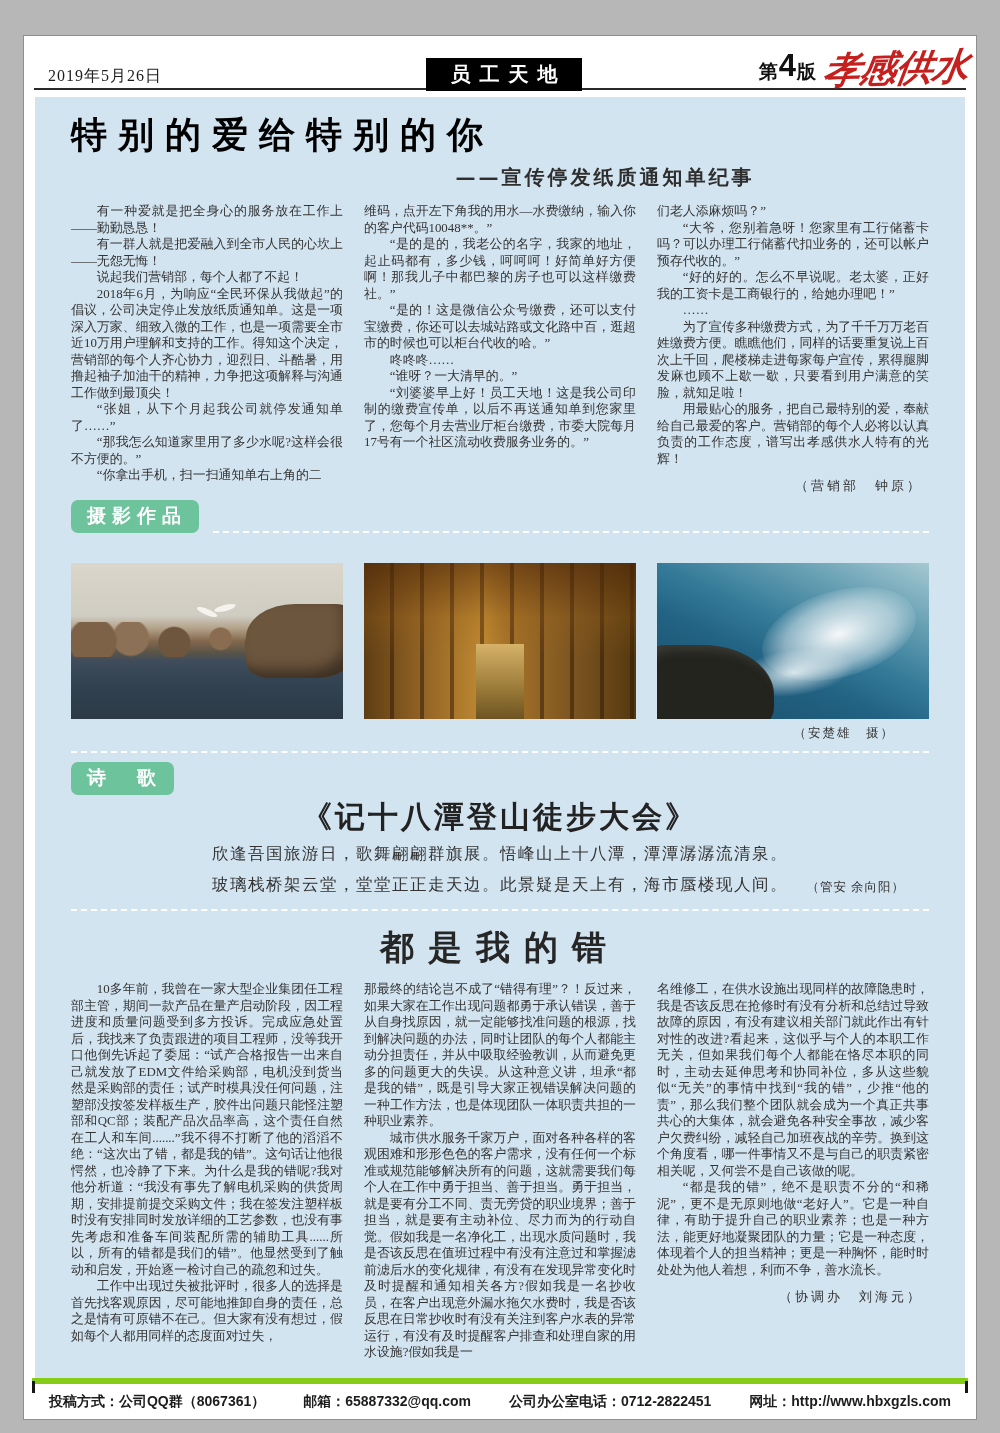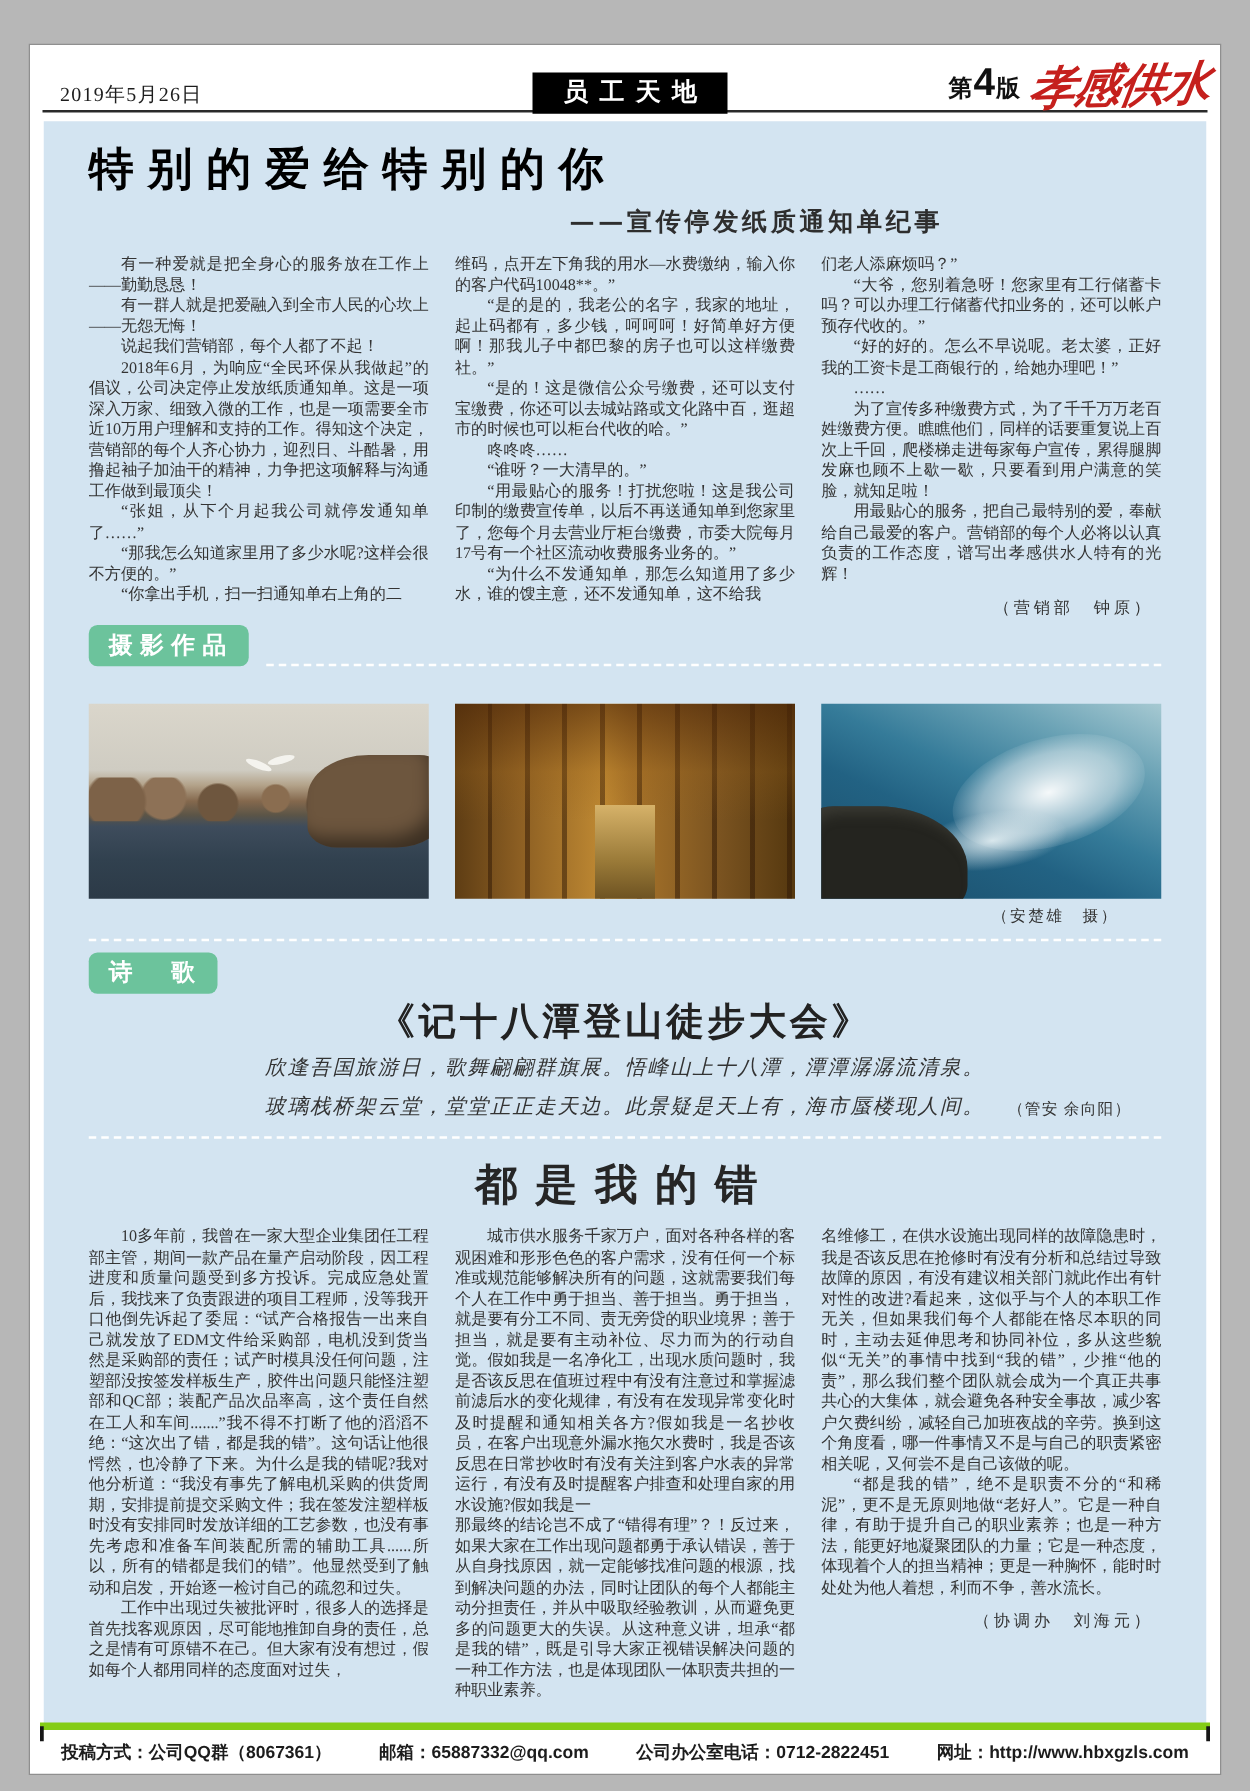--- a/index.html
+++ b/index.html
@@ -78,21 +78,21 @@
        border-radius:50%;background:radial-gradient(ellipse at center,rgba(240,248,250,.85) 0%,
        rgba(255,255,255,0) 70%);}
   .ph3 .rocks{position:absolute;left:-14px;bottom:-16px;width:48%;height:58%;background:#24241f;
        border-radius:18% 55% 30% 10%;box-shadow:inset 6px 6px 10px rgba(90,90,80,.4);}
   .caption{font-size:12.5px;letter-spacing:2px;text-align:right;padding-right:34px;margin-top:6px;color:#333;}
   
   .poemlabel{margin-top:12px;}
   .poem{position:relative;margin-top:2px;}
   .poemtitle{font-family:"DejaVu Serif",serif;font-weight:900;color:#222;font-size:30px;
              letter-spacing:3px;text-align:center;}
-  .poemline{font-size:16.5px;letter-spacing:1.5px;text-align:center;line-height:31px;color:#333;margin:0;font-style:italic;}
+  .poemline{font-size:16.5px;letter-spacing:1.5px;text-align:center;line-height:31px;color:#333;margin:0;}
   .poembyline{position:absolute;right:24px;bottom:4px;font-size:12.5px;letter-spacing:1px;color:#333;}
   
   .t2{font-family:"DejaVu Serif",serif;font-weight:900;color:#262626;font-size:34px;
       letter-spacing:14px;text-align:center;margin-top:14px;}
   
   .footer{position:absolute;left:8px;right:8px;bottom:0px;height:35px;border-top:6px solid #84cc16;}
   .footer::before,.footer::after{content:"";position:absolute;top:-3px;width:3px;height:12px;background:#161616;}
   .footer::before{left:0;} .footer::after{right:0;}
   .footer-items{display:flex;justify-content:center;gap:38px;margin-top:9px;
       font-family:"Liberation Sans",sans-serif;font-weight:bold;font-size:14px;color:#1c1c1c;}
@@ -130,22 +130,21 @@
           <p class="para">“张姐，从下个月起我公司就停发通知单了……”</p>
           <p class="para">“那我怎么知道家里用了多少水呢?这样会很不方便的。”</p>
           <p class="para">“你拿出手机，扫一扫通知单右上角的二</p>
         </div>
         <div class="col">
           <p class="para cont">维码，点开左下角我的用水—水费缴纳，输入你的客户代码10048**。”</p>
           <p class="para">“是的是的，我老公的名字，我家的地址，起止码都有，多少钱，呵呵呵！好简单好方便啊！那我儿子中都巴黎的房子也可以这样缴费社。”</p>
           <p class="para">“是的！这是微信公众号缴费，还可以支付宝缴费，你还可以去城站路或文化路中百，逛超市的时候也可以柜台代收的哈。”</p>
           <p class="para">咚咚咚……</p>
           <p class="para">“谁呀？一大清早的。”</p>
-          <p class="para">“用最贴心的服务！打扰您啦！这是我公司印制的缴费宣传单，以后不再送通知单到您家里了，您每个月去营业厅柜台缴费，市委大院每月17号有一个社区流动收费服务业务的。”</p>
-          <p class="para">“为什么不发通知单，那怎么知道用了多少水，谁的馊主意，还不发通知单，这不给我</p>
+          <p class="para">“刘婆婆早上好！员工天地！这是我公司印制的缴费宣传单，以后不再送通知单到您家里了，您每个月去营业厅柜台缴费，市委大院每月17号有一个社区流动收费服务业务的。”</p>
         </div>
         <div class="col">
           <p class="para cont">们老人添麻烦吗？”</p>
           <p class="para">“大爷，您别着急呀！您家里有工行储蓄卡吗？可以办理工行储蓄代扣业务的，还可以帐户预存代收的。”</p>
           <p class="para">“好的好的。怎么不早说呢。老太婆，正好我的工资卡是工商银行的，给她办理吧！”</p>
           <p class="para">……</p>
           <p class="para">为了宣传多种缴费方式，为了千千万万老百姓缴费方便。瞧瞧他们，同样的话要重复说上百次上千回，爬楼梯走进每家每户宣传，累得腿脚发麻也顾不上歇一歇，只要看到用户满意的笑脸，就知足啦！</p>
           <p class="para">用最贴心的服务，把自己最特别的爱，奉献给自己最爱的客户。营销部的每个人必将以认真负责的工作态度，谱写出孝感供水人特有的光辉！</p>
           <p class="byline">（营销部　钟原）</p>
         </div>
@@ -188,22 +187,22 @@
     <div class="dashfull"></div>
 
     <div>
       <div class="t2">都是我的错</div>
       <div class="cols a2">
         <div class="col">
           <p class="para">10多年前，我曾在一家大型企业集团任工程部主管，期间一款产品在量产启动阶段，因工程进度和质量问题受到多方投诉。完成应急处置后，我找来了负责跟进的项目工程师，没等我开口他倒先诉起了委屈：“试产合格报告一出来自己就发放了EDM文件给采购部，电机没到货当然是采购部的责任；试产时模具没任何问题，注塑部没按签发样板生产，胶件出问题只能怪注塑部和QC部；装配产品次品率高，这个责任自然在工人和车间.......”我不得不打断了他的滔滔不绝：“这次出了错，都是我的错”。这句话让他很愕然，也冷静了下来。为什么是我的错呢?我对他分析道：“我没有事先了解电机采购的供货周期，安排提前提交采购文件；我在签发注塑样板时没有安排同时发放详细的工艺参数，也没有事先考虑和准备车间装配所需的辅助工具......所以，所有的错都是我们的错”。他显然受到了触动和启发，开始逐一检讨自己的疏忽和过失。</p>
           <p class="para">工作中出现过失被批评时，很多人的选择是首先找客观原因，尽可能地推卸自身的责任，总之是情有可原错不在己。但大家有没有想过，假如每个人都用同样的态度面对过失，</p>
         </div>
         <div class="col">
+          <p class="para cont">那最终的结论岂不成了“错得有理”？！反过来，如果大家在工作出现问题都勇于承认错误，善于从自身找原因，就一定能够找准问题的根源，找到解决问题的办法，同时让团队的每个人都能主动分担责任，并从中吸取经验教训，从而避免更多的问题更大的失误。从这种意义讲，坦承“都是我的错”，既是引导大家正视错误解决问题的一种工作方法，也是体现团队一体职责共担的一种职业素养。</p>
           <p class="para">城市供水服务千家万户，面对各种各样的客观困难和形形色色的客户需求，没有任何一个标准或规范能够解决所有的问题，这就需要我们每个人在工作中勇于担当、善于担当。勇于担当，就是要有分工不同、责无旁贷的职业境界；善于担当，就是要有主动补位、尽力而为的行动自觉。假如我是一名净化工，出现水质问题时，我是否该反思在值班过程中有没有注意过和掌握滤前滤后水的变化规律，有没有在发现异常变化时及时提醒和通知相关各方?假如我是一名抄收员，在客户出现意外漏水拖欠水费时，我是否该反思在日常抄收时有没有关注到客户水表的异常运行，有没有及时提醒客户排查和处理自家的用水设施?假如我是一</p>
-          <p class="para cont">那最终的结论岂不成了“错得有理”？！反过来，如果大家在工作出现问题都勇于承认错误，善于从自身找原因，就一定能够找准问题的根源，找到解决问题的办法，同时让团队的每个人都能主动分担责任，并从中吸取经验教训，从而避免更多的问题更大的失误。从这种意义讲，坦承“都是我的错”，既是引导大家正视错误解决问题的一种工作方法，也是体现团队一体职责共担的一种职业素养。</p>
         </div>
         <div class="col">
           <p class="para cont">名维修工，在供水设施出现同样的故障隐患时，我是否该反思在抢修时有没有分析和总结过导致故障的原因，有没有建议相关部门就此作出有针对性的改进?看起来，这似乎与个人的本职工作无关，但如果我们每个人都能在恪尽本职的同时，主动去延伸思考和协同补位，多从这些貌似“无关”的事情中找到“我的错”，少推“他的责”，那么我们整个团队就会成为一个真正共事共心的大集体，就会避免各种安全事故，减少客户欠费纠纷，减轻自己加班夜战的辛劳。换到这个角度看，哪一件事情又不是与自己的职责紧密相关呢，又何尝不是自己该做的呢。</p>
           <p class="para">“都是我的错”，绝不是职责不分的“和稀泥”，更不是无原则地做“老好人”。它是一种自律，有助于提升自己的职业素养；也是一种方法，能更好地凝聚团队的力量；它是一种态度，体现着个人的担当精神；更是一种胸怀，能时时处处为他人着想，利而不争，善水流长。</p>
           <p class="byline">（协调办　刘海元）</p>
         </div>
       </div>
     </div>
 
   </div>

